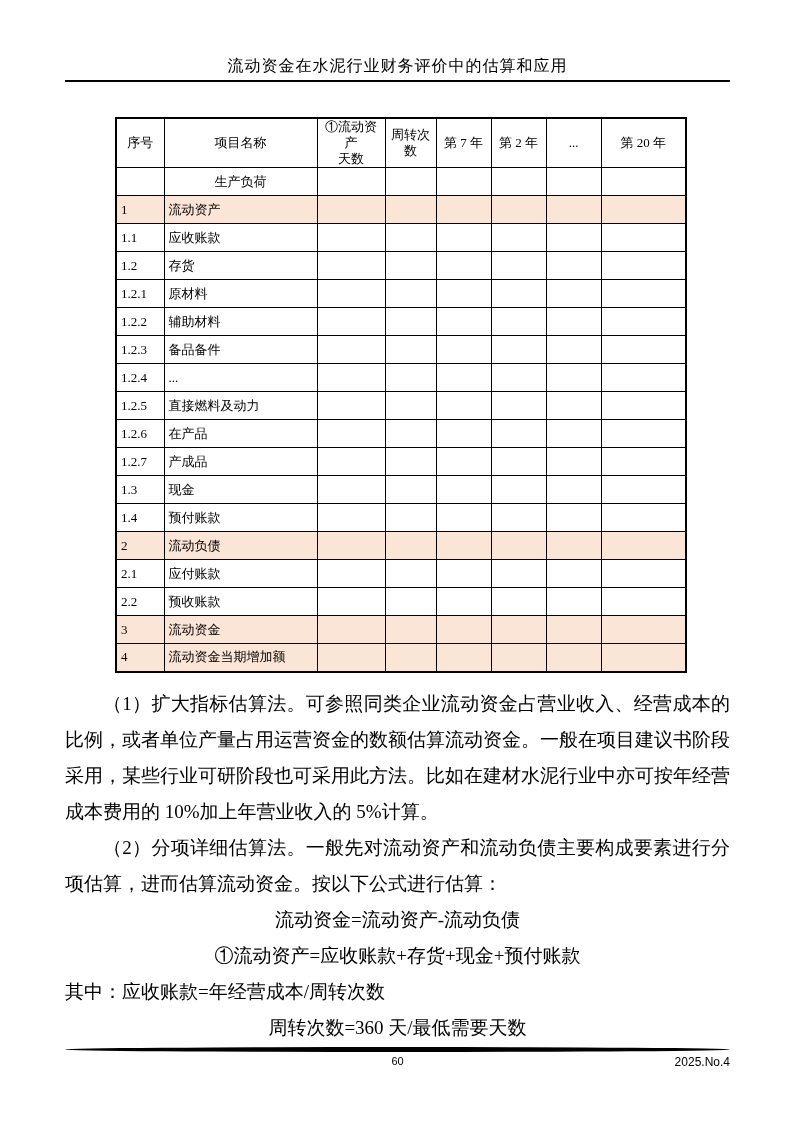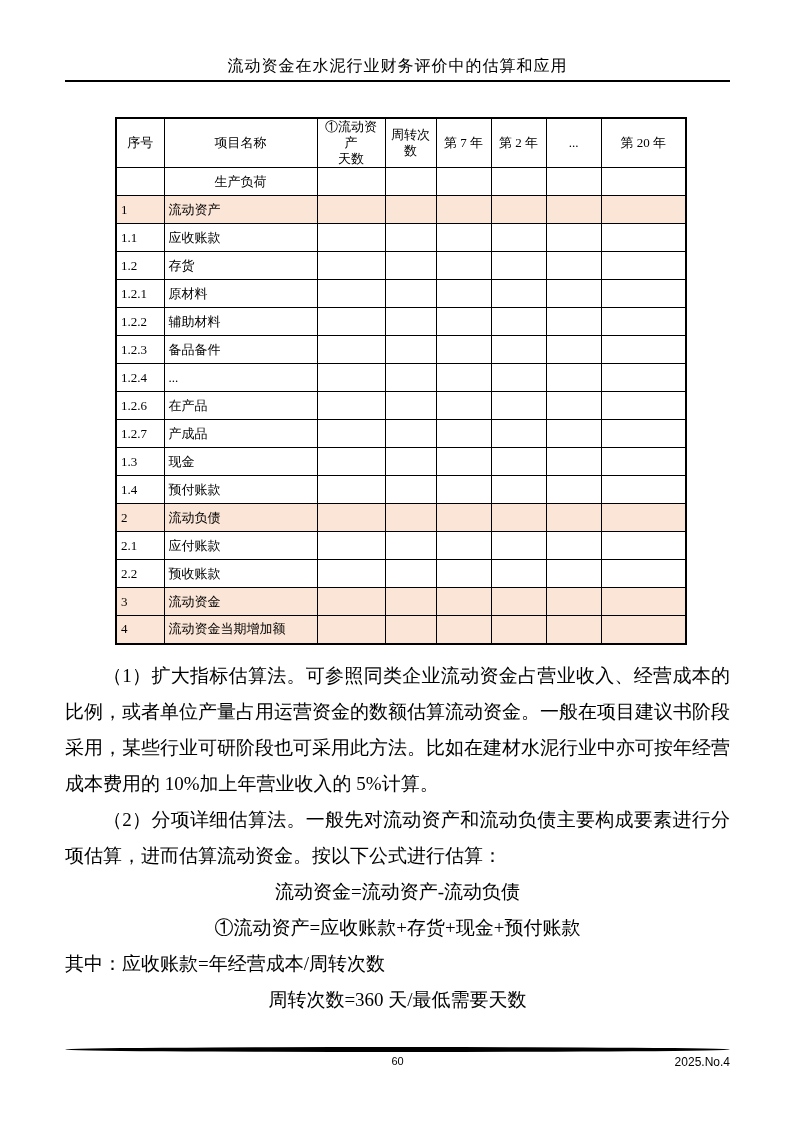--- a/index.html
+++ b/index.html
@@ -163,20 +163,30 @@
           <td class="serial">1.2.4</td>
           <td class="name">...</td>
           <td></td>
           <td></td>
           <td></td>
           <td></td>
           <td></td>
           <td></td>
         </tr>
         <tr>
+          <td class="serial">1.2.5</td>
+          <td class="name">直接燃料及动力</td>
+          <td></td>
+          <td></td>
+          <td></td>
+          <td></td>
+          <td></td>
+          <td></td>
+        </tr>
+        <tr>
           <td class="serial">1.2.6</td>
           <td class="name">在产品</td>
           <td></td>
           <td></td>
           <td></td>
           <td></td>
           <td></td>
           <td></td>
         </tr>
         <tr>

